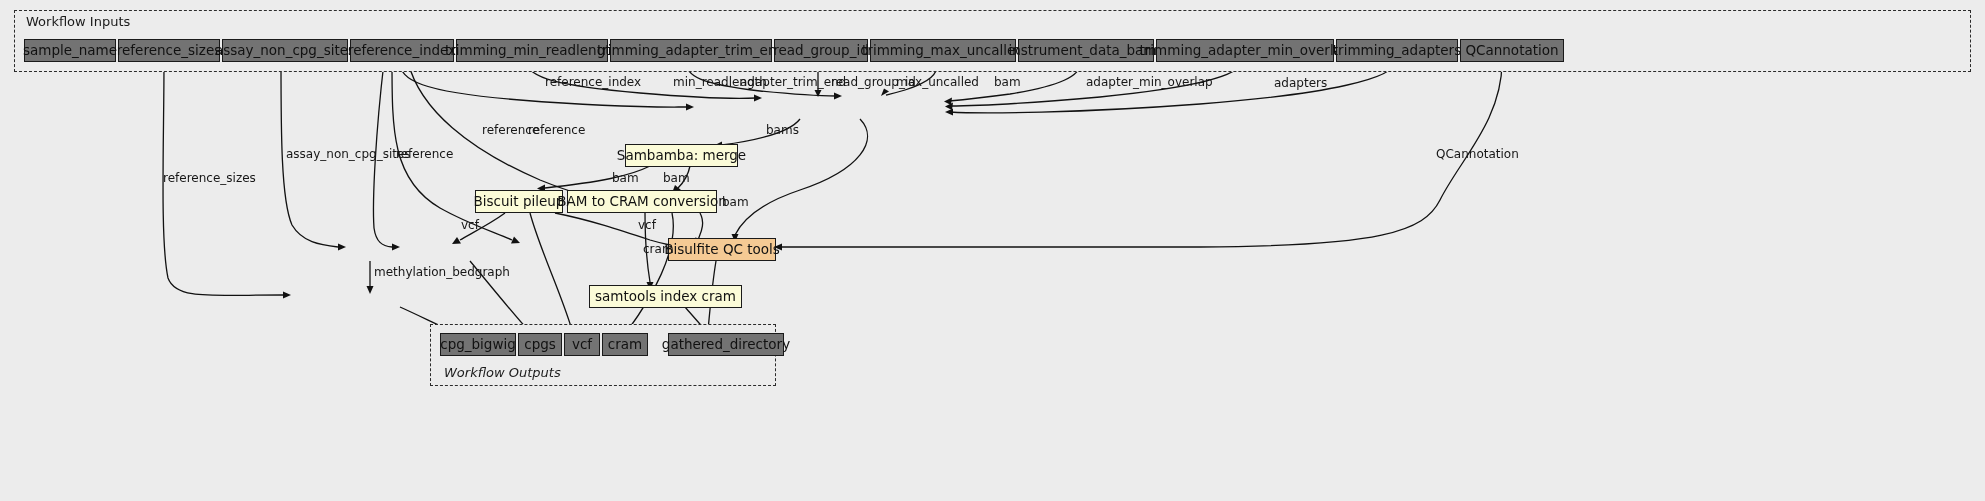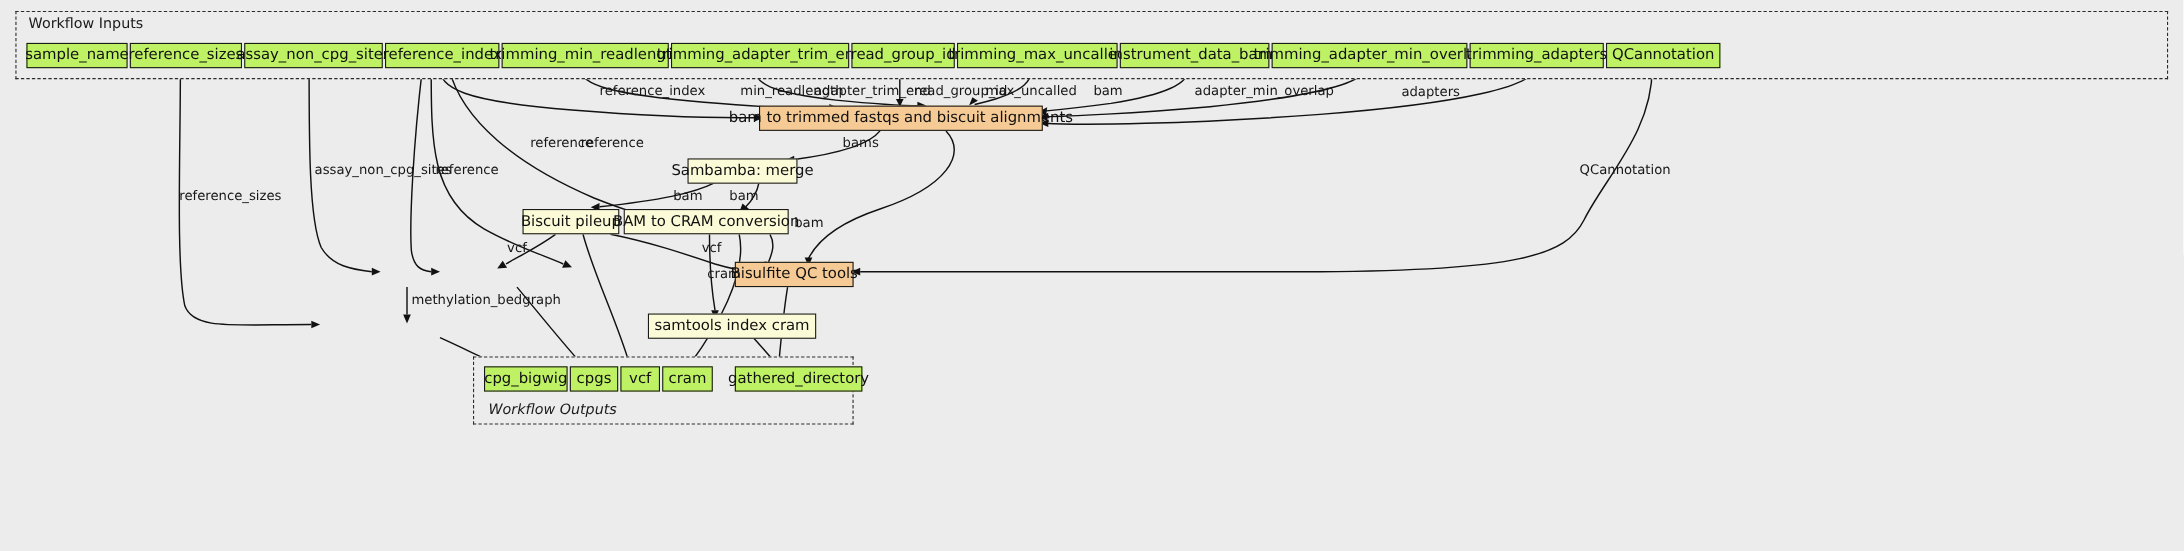--- a/index.html
+++ b/index.html
@@ -38,21 +38,21 @@
     display: flex;
     align-items: center;
     justify-content: center;
     font-size: 13.5px;
     color: #111111;
     white-space: nowrap;
     line-height: 1;
     padding: 0 7px;
     height: 23px;
   }
-  .node.io      { background: #bef264; }
+  .node.io      { background: #737373; }
   .node.process { background: #fbfbd8; }
   .node.accent  { background: #f5ca94; }
 
   
   #edges {
     position: absolute;
     left: 0; top: 0;
     width: 1985px;
     height: 501px;
     pointer-events: none;
@@ -175,23 +175,22 @@
   <div class="node io" style="left:350px; top:39px; width:104px;">reference_index</div>
   <div class="node io" style="left:456px; top:39px; width:152px;">trimming_min_readlength</div>
   <div class="node io" style="left:610px; top:39px; width:162px;">trimming_adapter_trim_end</div>
   <div class="node io" style="left:774px; top:39px; width:94px;">read_group_id</div>
   <div class="node io" style="left:870px; top:39px; width:146px;">trimming_max_uncalled</div>
   <div class="node io" style="left:1018px; top:39px; width:136px;">instrument_data_bams</div>
   <div class="node io" style="left:1156px; top:39px; width:178px;">trimming_adapter_min_overlap</div>
   <div class="node io" style="left:1336px; top:39px; width:122px;">trimming_adapters</div>
   <div class="node io" style="left:1460px; top:39px; width:104px;">QCannotation</div>
 
-  <div class="node accent" style="left:690px; top:96px; width:258px;">bam to trimmed fastqs and biscuit alignments</div>
-
-  <div class="node process" style="left:625px; top:144px; width:100px;">Sambamba: merge</div>
+
+  <div class="node process" style="left:625px; top:144px; width:113px;">Sambamba: merge</div>
 
   <div class="node process" style="left:475px; top:190px; width:88px;">Biscuit pileup</div>
 
   <div class="node process" style="left:567px; top:190px; width:150px;">BAM to CRAM conversion</div>
 
 
   <div class="node accent" style="left:668px; top:238px; width:108px;">Bisulfite QC tools</div>
 
 
   <div class="node process" style="left:589px; top:285px; width:153px;">samtools index cram</div>

